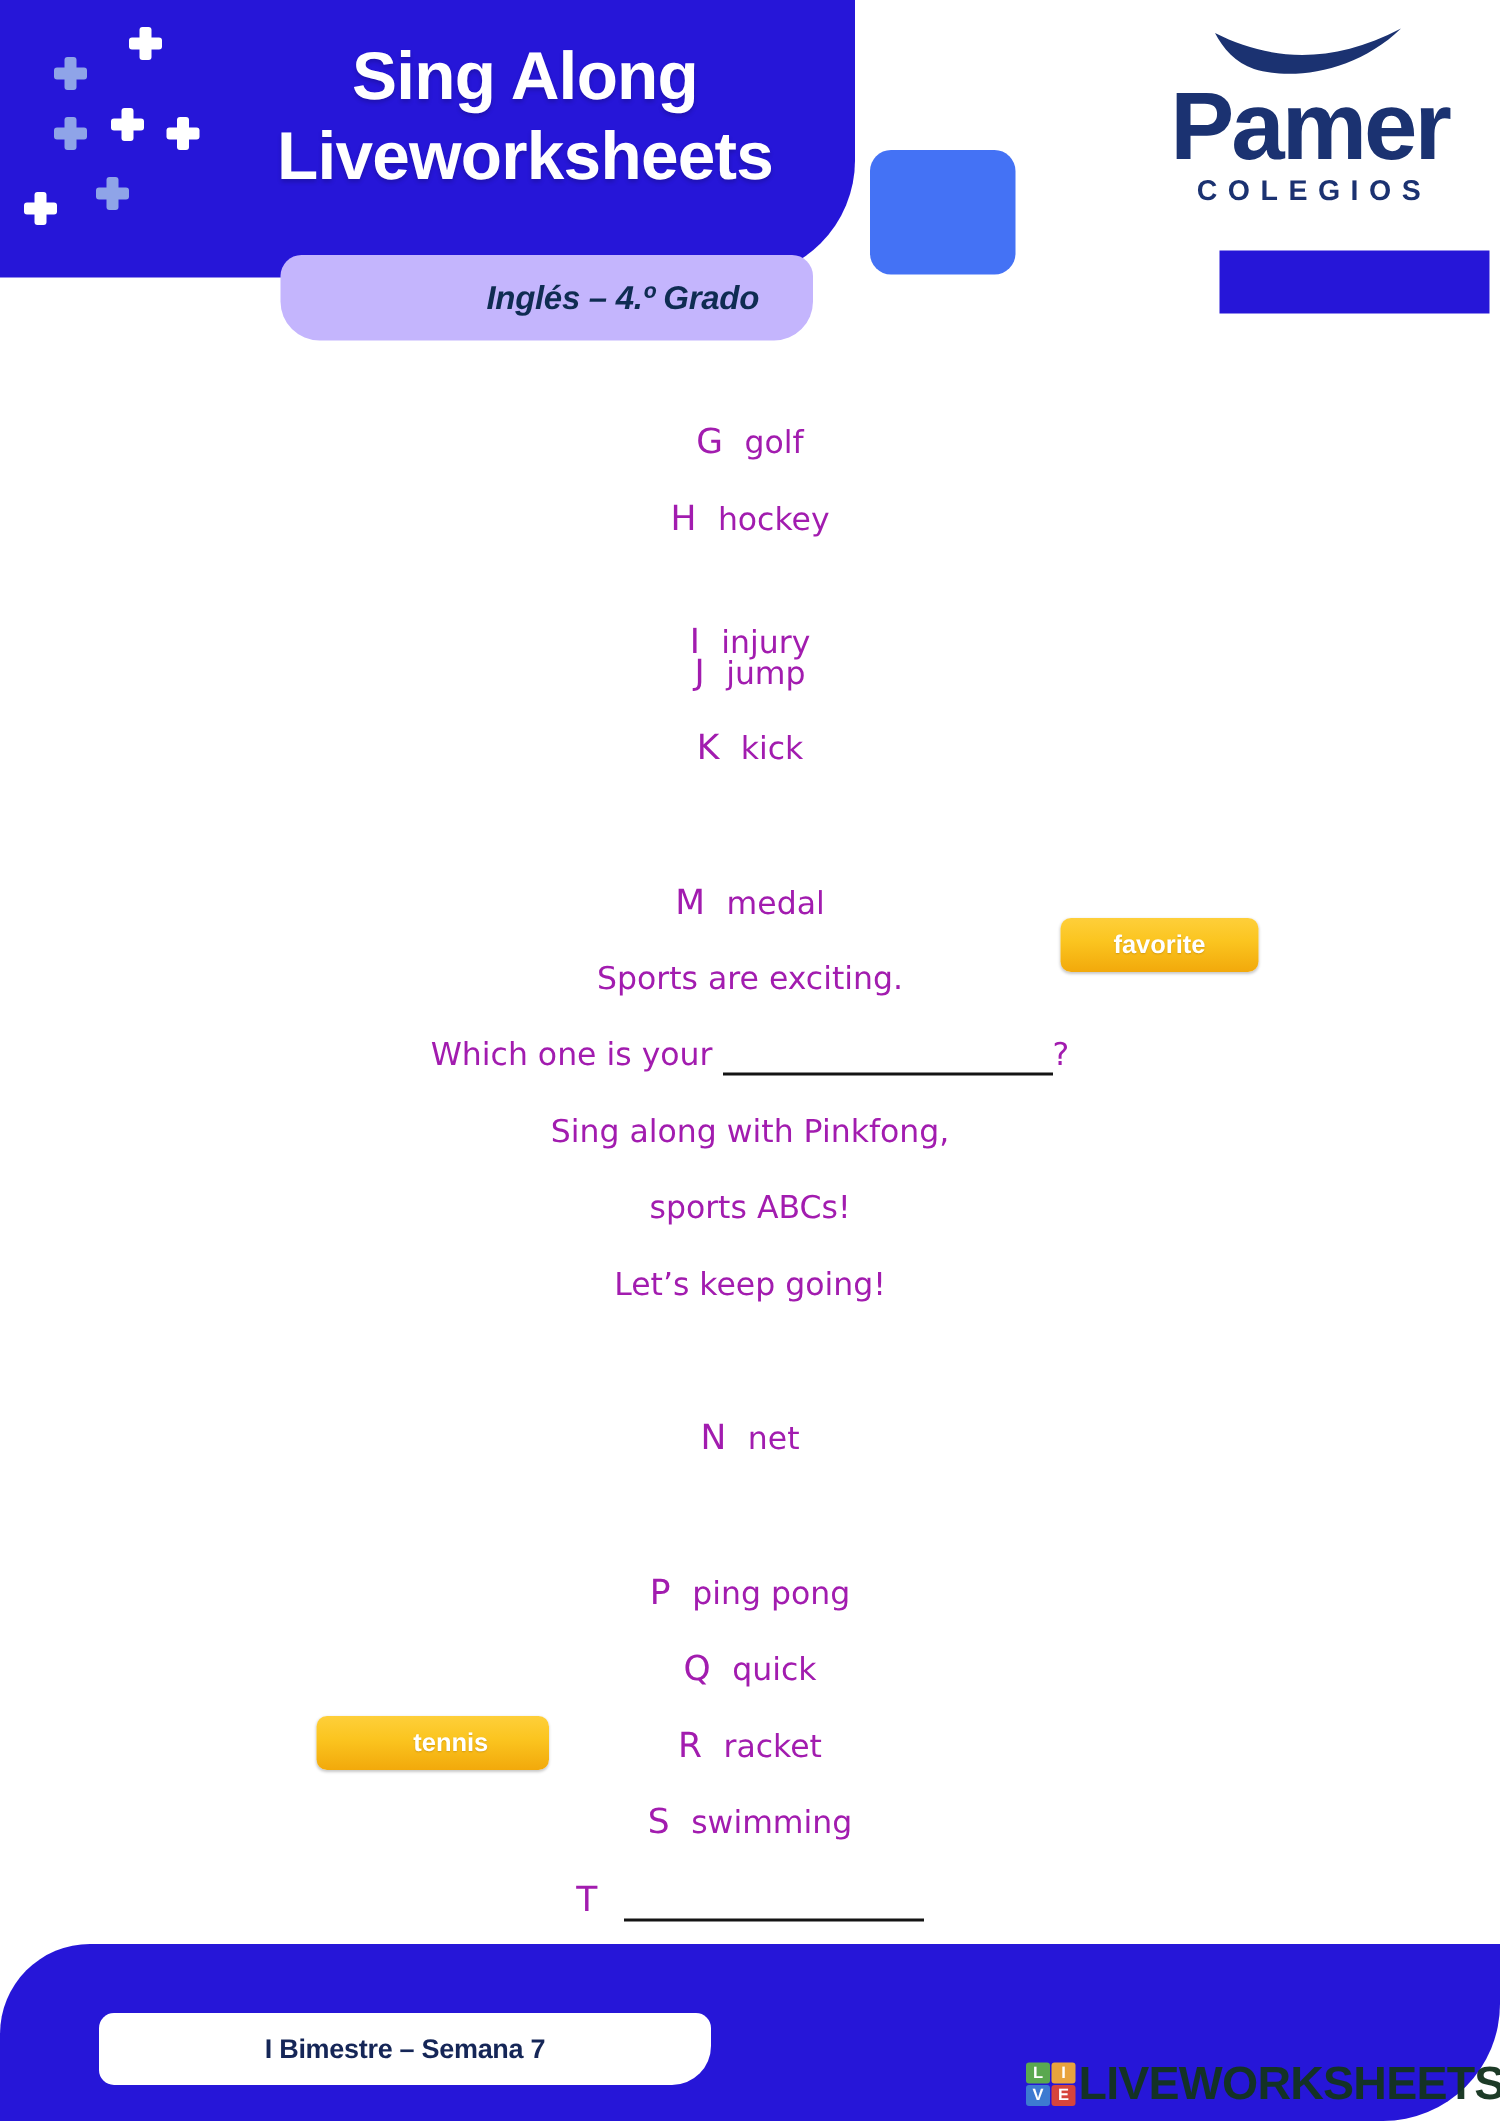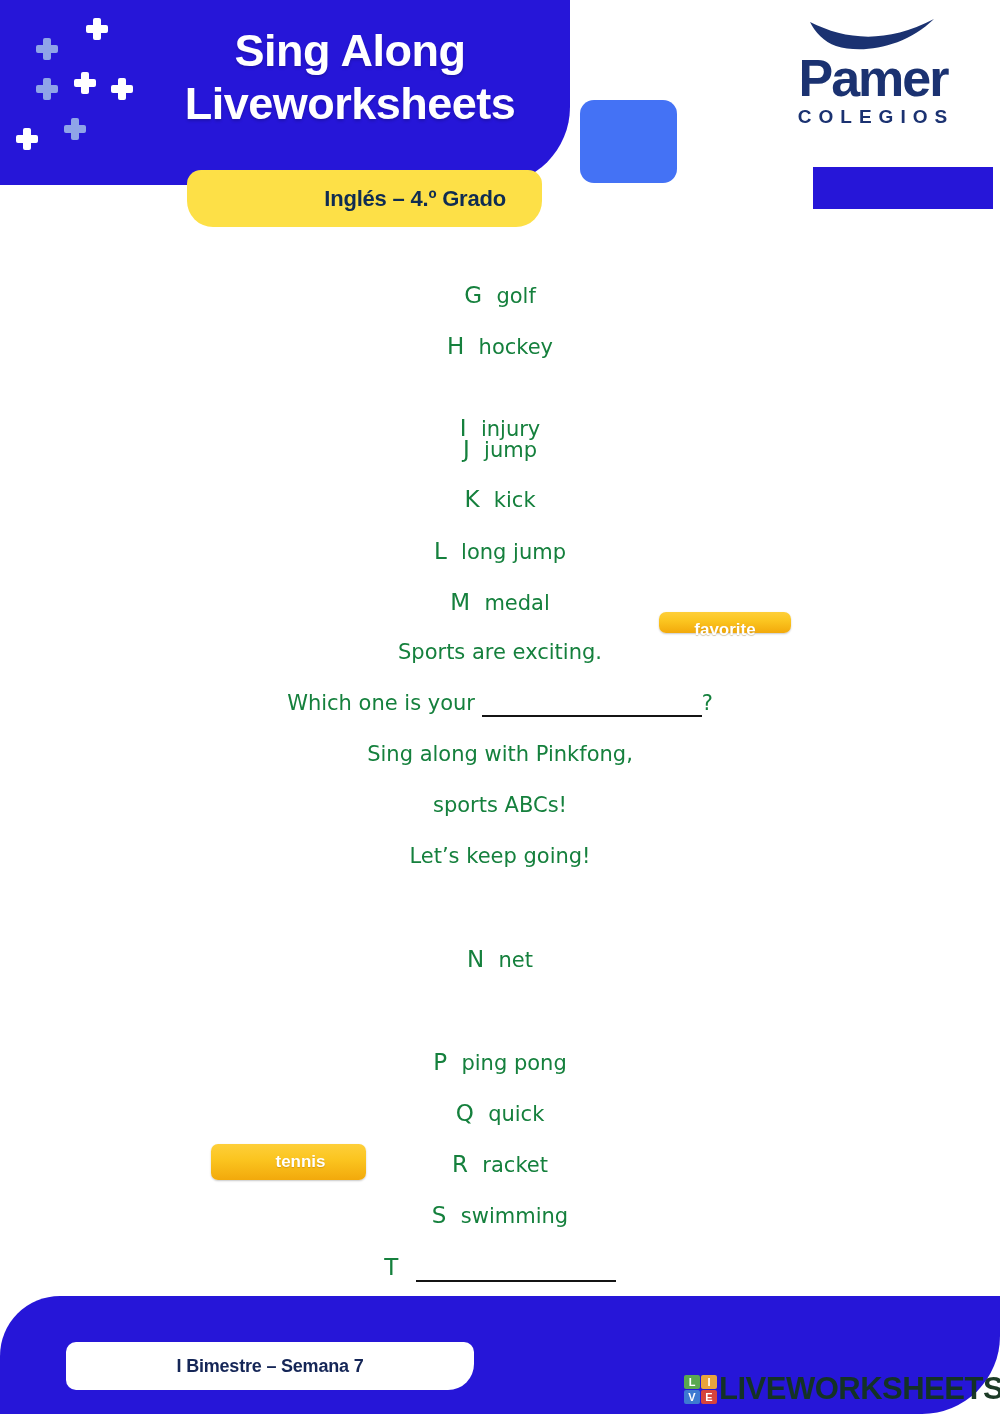--- a/index.html
+++ b/index.html
@@ -62,24 +62,25 @@
     background: #4472f5;
     border-radius: 14px;
   }
 
   #grade-badge {
     position: absolute;
     left: 187px;
     top: 170px;
     width: 355px;
     height: 57px;
-    background: #fde047;
+    background: #c4b5fd;
     border-radius: 14px;
     border-bottom-left-radius: 26px;
     border-bottom-right-radius: 26px;
+    font-style: italic;
   }
   #grade-badge-label {
     position: absolute;
     right: 36px;
     top: 0;
     line-height: 57px;
     color: #0f2c52;
     font-weight: bold;
     font-size: 22px;
     letter-spacing: -0.2px;
@@ -94,21 +95,21 @@
     text-align: center;
   }
   #pamer-swoosh {
     display: block;
     margin: 0 auto 2px auto;
   }
   #pamer-wordmark {
     color: #1b3271;
     font-family: "Liberation Sans", sans-serif;
     font-weight: bold;
-    font-size: 52px;
+    font-size: 64px;
     line-height: 0.96;
     letter-spacing: -2px;
   }
   #pamer-subtitle {
     color: #1b3271;
     font-family: "Liberation Sans", sans-serif;
     font-weight: bold;
     font-size: 19px;
     letter-spacing: 7px;
     margin-top: 2px;
@@ -129,21 +130,21 @@
     left: 0;
     top: 252px;
     width: 1000px;
     height: 1040px;
   }
   .line {
     position: absolute;
     left: 0;
     width: 1000px;
     text-align: center;
-    color: #15803d;
+    color: #a21caf;
     font-family: "DejaVu Sans", sans-serif;
     font-size: 21px;
     white-space: pre;
   }
   .line .ltr {
     font-size: 23px;
     letter-spacing: 1px;
   }
   .blankline {
     display: inline-block;
@@ -267,21 +268,20 @@
 </div>
 
 <div id="header-blue-rect"></div>
 
 <div id="worksheet">
     <div class="line" style="top: 30px;"><span class="ltr">G</span><span>  golf</span></div>
     <div class="line" style="top: 81px;"><span class="ltr">H</span><span>  hockey</span></div>
     <div class="line" style="top: 132px; margin-top: 31px;"><span class="ltr">I</span><span>  injury</span></div>
     <div class="line" style="top: 184px;"><span class="ltr">J</span><span>  jump</span></div>
     <div class="line" style="top: 234px;"><span class="ltr">K</span><span>  kick</span></div>
-    <div class="line" style="top: 286px;"><span class="ltr">L</span><span>  long jump</span></div>
     <div class="line" style="top: 337px;"><span class="ltr">M</span><span>  medal</span></div>
     <div class="line" style="top: 388px;"><span>Sports are exciting.</span></div>
     <div class="line" style="top: 439px;"><span>Which one is your </span><span class="blankline" style="width: 220px;">&nbsp;</span><span>?</span></div>
     <div class="line" style="top: 490px;"><span>Sing along with Pinkfong,</span></div>
     <div class="line" style="top: 541px;"><span>sports ABCs!</span></div>
     <div class="line" style="top: 592px;"><span>Let’s keep going!</span></div>
     <div class="line" style="top: 694px;"><span class="ltr">N</span><span>  net</span></div>
     <div class="line" style="top: 797px;"><span class="ltr">P</span><span>  ping pong</span></div>
     <div class="line" style="top: 899px;"><span class="ltr">R</span><span>  racket</span></div>
     <div class="line" style="top: 848px;"><span class="ltr">Q</span><span>  quick</span></div>
@@ -297,14 +297,14 @@
 <div id="lw-logo">
   <div id="lw-squares">
       <span style="background: rgb(90, 168, 79);">L</span>
       <span style="background: rgb(232, 163, 61);">I</span>
       <span style="background: rgb(61, 122, 209);">V</span>
       <span style="background: rgb(214, 68, 60);">E</span>
     </div>
   <span id="lw-wordmark">LIVEWORKSHEETS</span>
 </div>
 
-<div class="chip" style="left: 659px; top: 612px; width: 132px; height: 21px; line-height: 36px;">favorite</div>
+<div class="chip" style="left: 707px; top: 612px; width: 132px; height: 36px; line-height: 36px;">favorite</div>
 <div class="chip" style="left: 211px; top: 1144px; width: 131px; height: 36px; line-height: 36px; padding-left: 24px;">tennis</div>
 
 </body></html>

